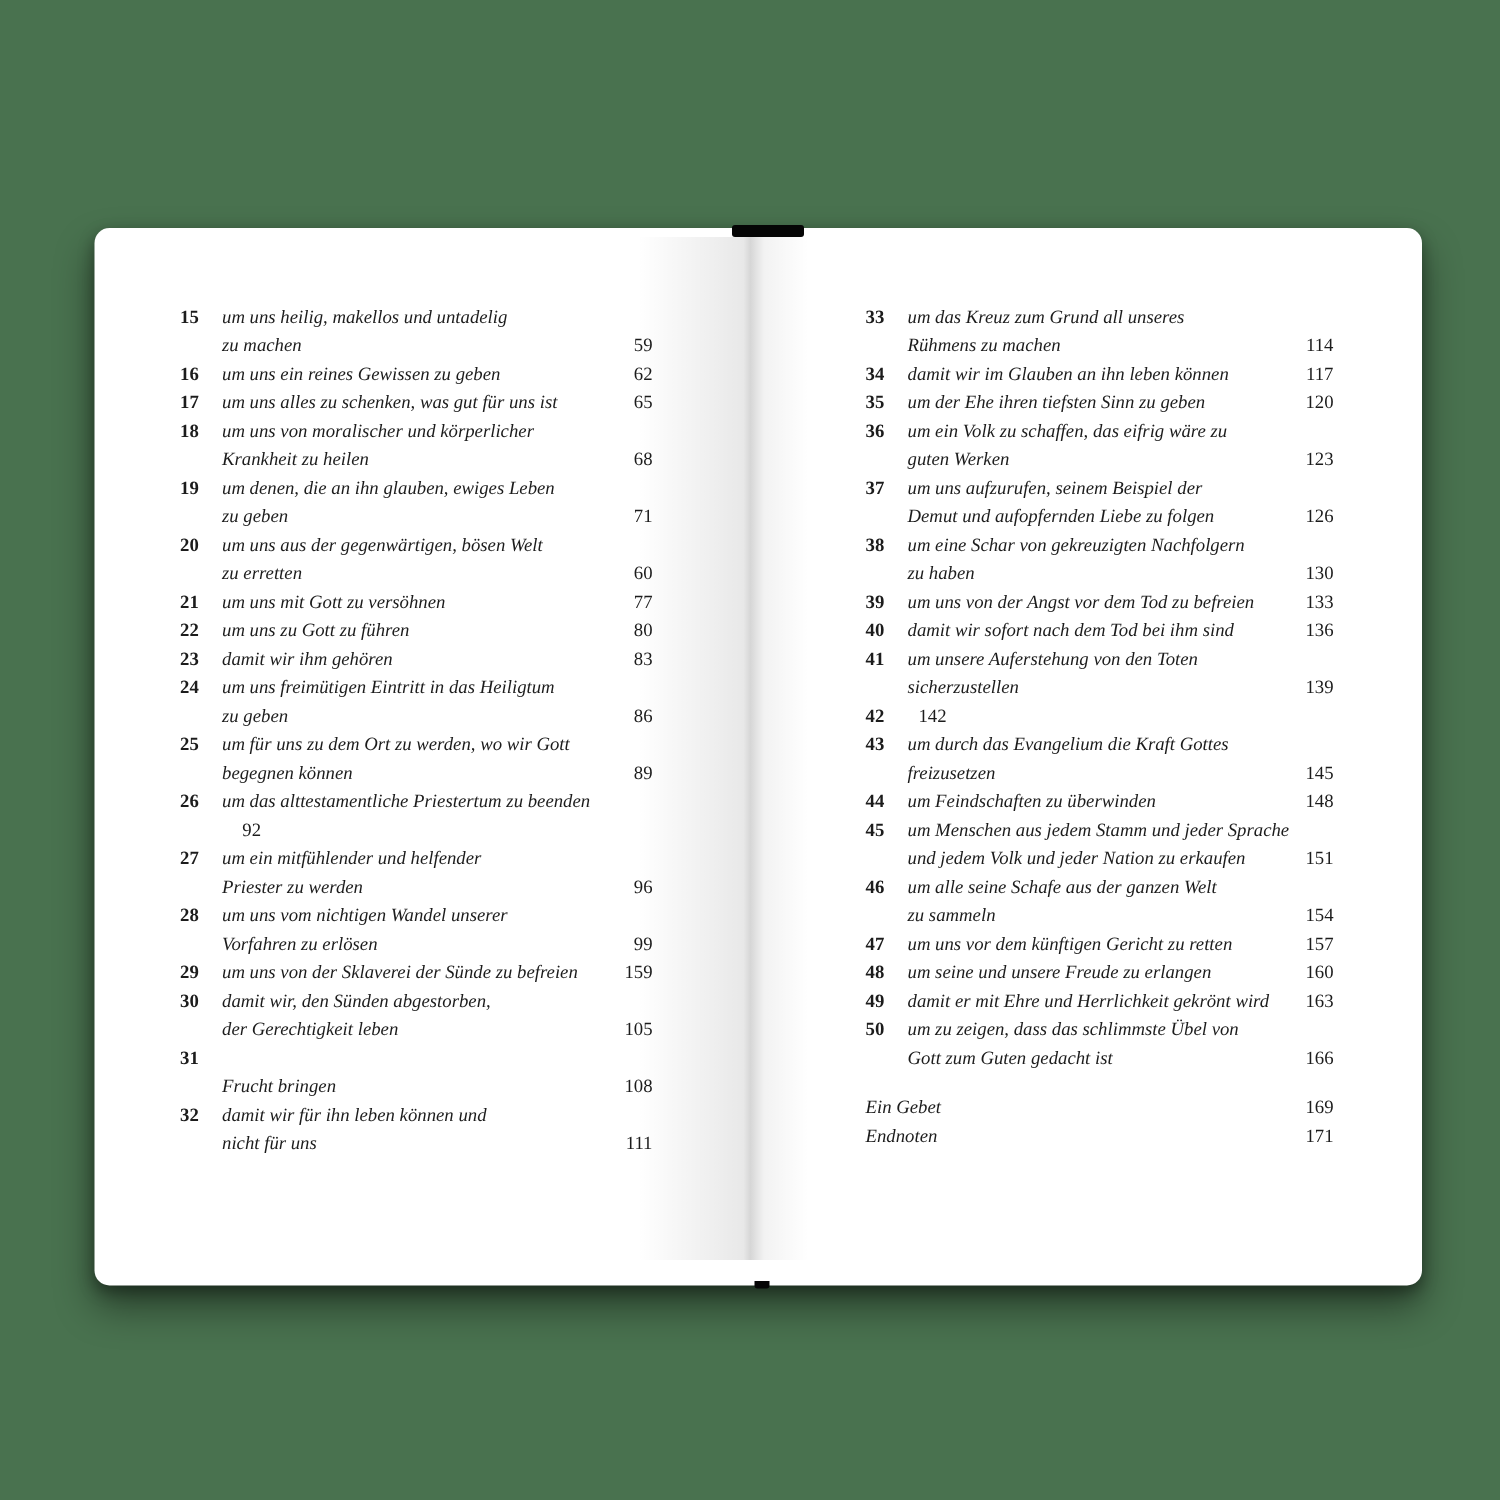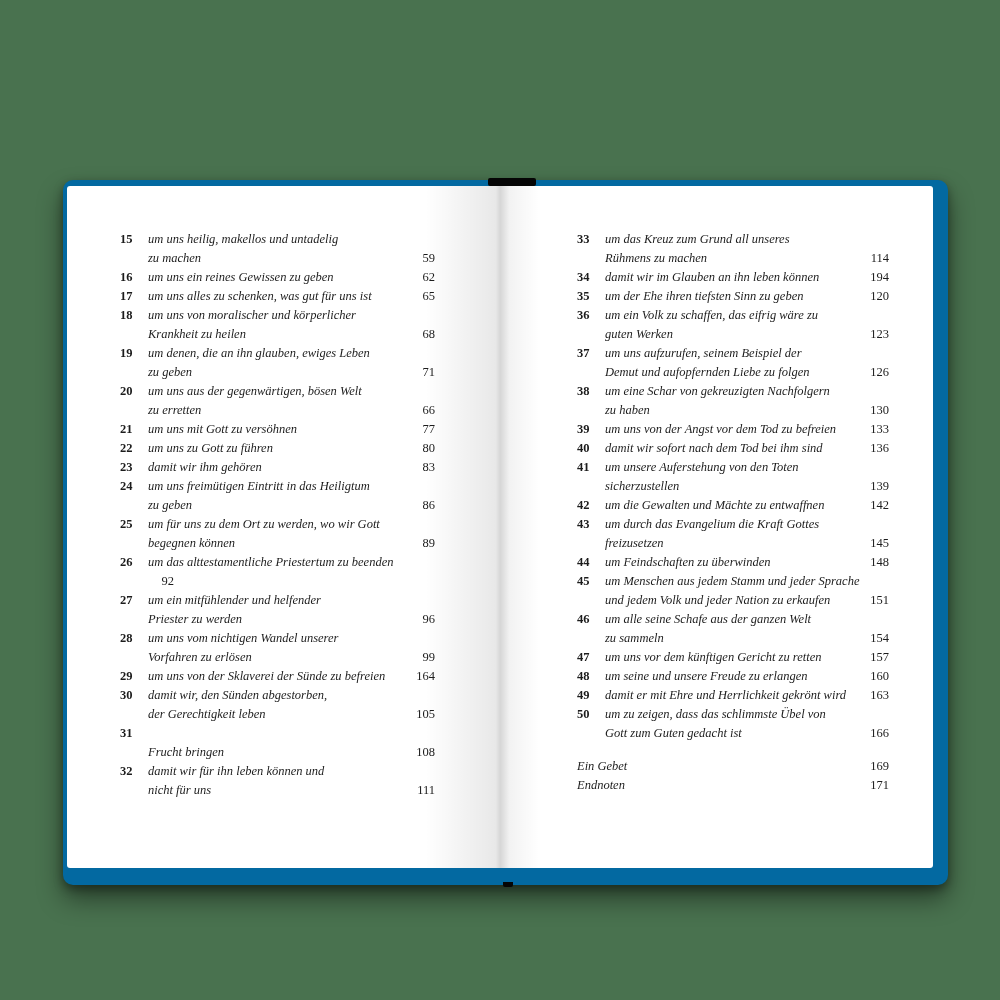--- a/index.html
+++ b/index.html
@@ -45,21 +45,21 @@
   .toc-right{left:510px;width:312px;}
   .line{display:flex;align-items:baseline;}
   .num{flex:0 0 28px;font-weight:700;}
   .txt{flex:1 1 auto;white-space:nowrap;min-width:0;font-style:italic;}
   .pg{flex:0 0 auto;min-width:26px;text-align:right;}
   .extras{margin-top:14px;}
 </style>
 </head>
 <body style="background: rgb(73, 114, 79);">
 
-<div class="cover" style="background: #0369a1; margin-top: 28px;">
+<div class="cover" style="background: #ffffff;">
   <div class="pages" style="background: rgb(255, 255, 255);">
     <div class="spine-shade"></div>
     <div class="toc toc-left" id="toc-left" style="color: rgb(28, 28, 28);">
         <div class="line">
           <span class="num">15</span>
           <span class="txt">um uns heilig, makellos und untadelig</span>
           <span class="pg"></span>
         </div>
         <div class="line">
           <span class="num"></span>
@@ -97,21 +97,21 @@
           <span class="pg">71</span>
         </div>
         <div class="line">
           <span class="num">20</span>
           <span class="txt">um uns aus der gegenwärtigen, bösen Welt</span>
           <span class="pg"></span>
         </div>
         <div class="line">
           <span class="num"></span>
           <span class="txt">zu erretten</span>
-          <span class="pg">66</span>
+          <span class="pg">60</span>
         </div>
         <div class="line">
           <span class="num">21</span>
           <span class="txt">um uns mit Gott zu versöhnen</span>
           <span class="pg">77</span>
         </div>
         <div class="line">
           <span class="num">22</span>
           <span class="txt">um uns zu Gott zu führen</span>
           <span class="pg">80</span>
@@ -166,21 +166,21 @@
           <span class="pg"></span>
         </div>
         <div class="line">
           <span class="num"></span>
           <span class="txt">Vorfahren zu erlösen</span>
           <span class="pg">99</span>
         </div>
         <div class="line">
           <span class="num">29</span>
           <span class="txt">um uns von der Sklaverei der Sünde zu befreien</span>
-          <span class="pg">164</span>
+          <span class="pg">159</span>
         </div>
         <div class="line">
           <span class="num">30</span>
           <span class="txt">damit wir, den Sünden abgestorben,</span>
           <span class="pg"></span>
         </div>
         <div class="line">
           <span class="num"></span>
           <span class="txt">der Gerechtigkeit leben</span>
           <span class="pg">105</span>
@@ -213,21 +213,21 @@
             <span class="pg"></span>
           </div>
           <div class="line">
             <span class="num"></span>
             <span class="txt">Rühmens zu machen</span>
             <span class="pg">114</span>
           </div>
           <div class="line">
             <span class="num">34</span>
             <span class="txt">damit wir im Glauben an ihn leben können</span>
-            <span class="pg">194</span>
+            <span class="pg">117</span>
           </div>
           <div class="line">
             <span class="num">35</span>
             <span class="txt">um der Ehe ihren tiefsten Sinn zu geben</span>
             <span class="pg">120</span>
           </div>
           <div class="line">
             <span class="num">36</span>
             <span class="txt">um ein Volk zu schaffen, das eifrig wäre zu</span>
             <span class="pg"></span>
@@ -272,21 +272,20 @@
             <span class="txt">um unsere Auferstehung von den Toten</span>
             <span class="pg"></span>
           </div>
           <div class="line">
             <span class="num"></span>
             <span class="txt">sicherzustellen</span>
             <span class="pg">139</span>
           </div>
           <div class="line">
             <span class="num">42</span>
-            <span class="txt">um die Gewalten und Mächte zu entwaffnen</span>
             <span class="pg">142</span>
           </div>
           <div class="line">
             <span class="num">43</span>
             <span class="txt">um durch das Evangelium die Kraft Gottes</span>
             <span class="pg"></span>
           </div>
           <div class="line">
             <span class="num"></span>
             <span class="txt">freizusetzen</span>

